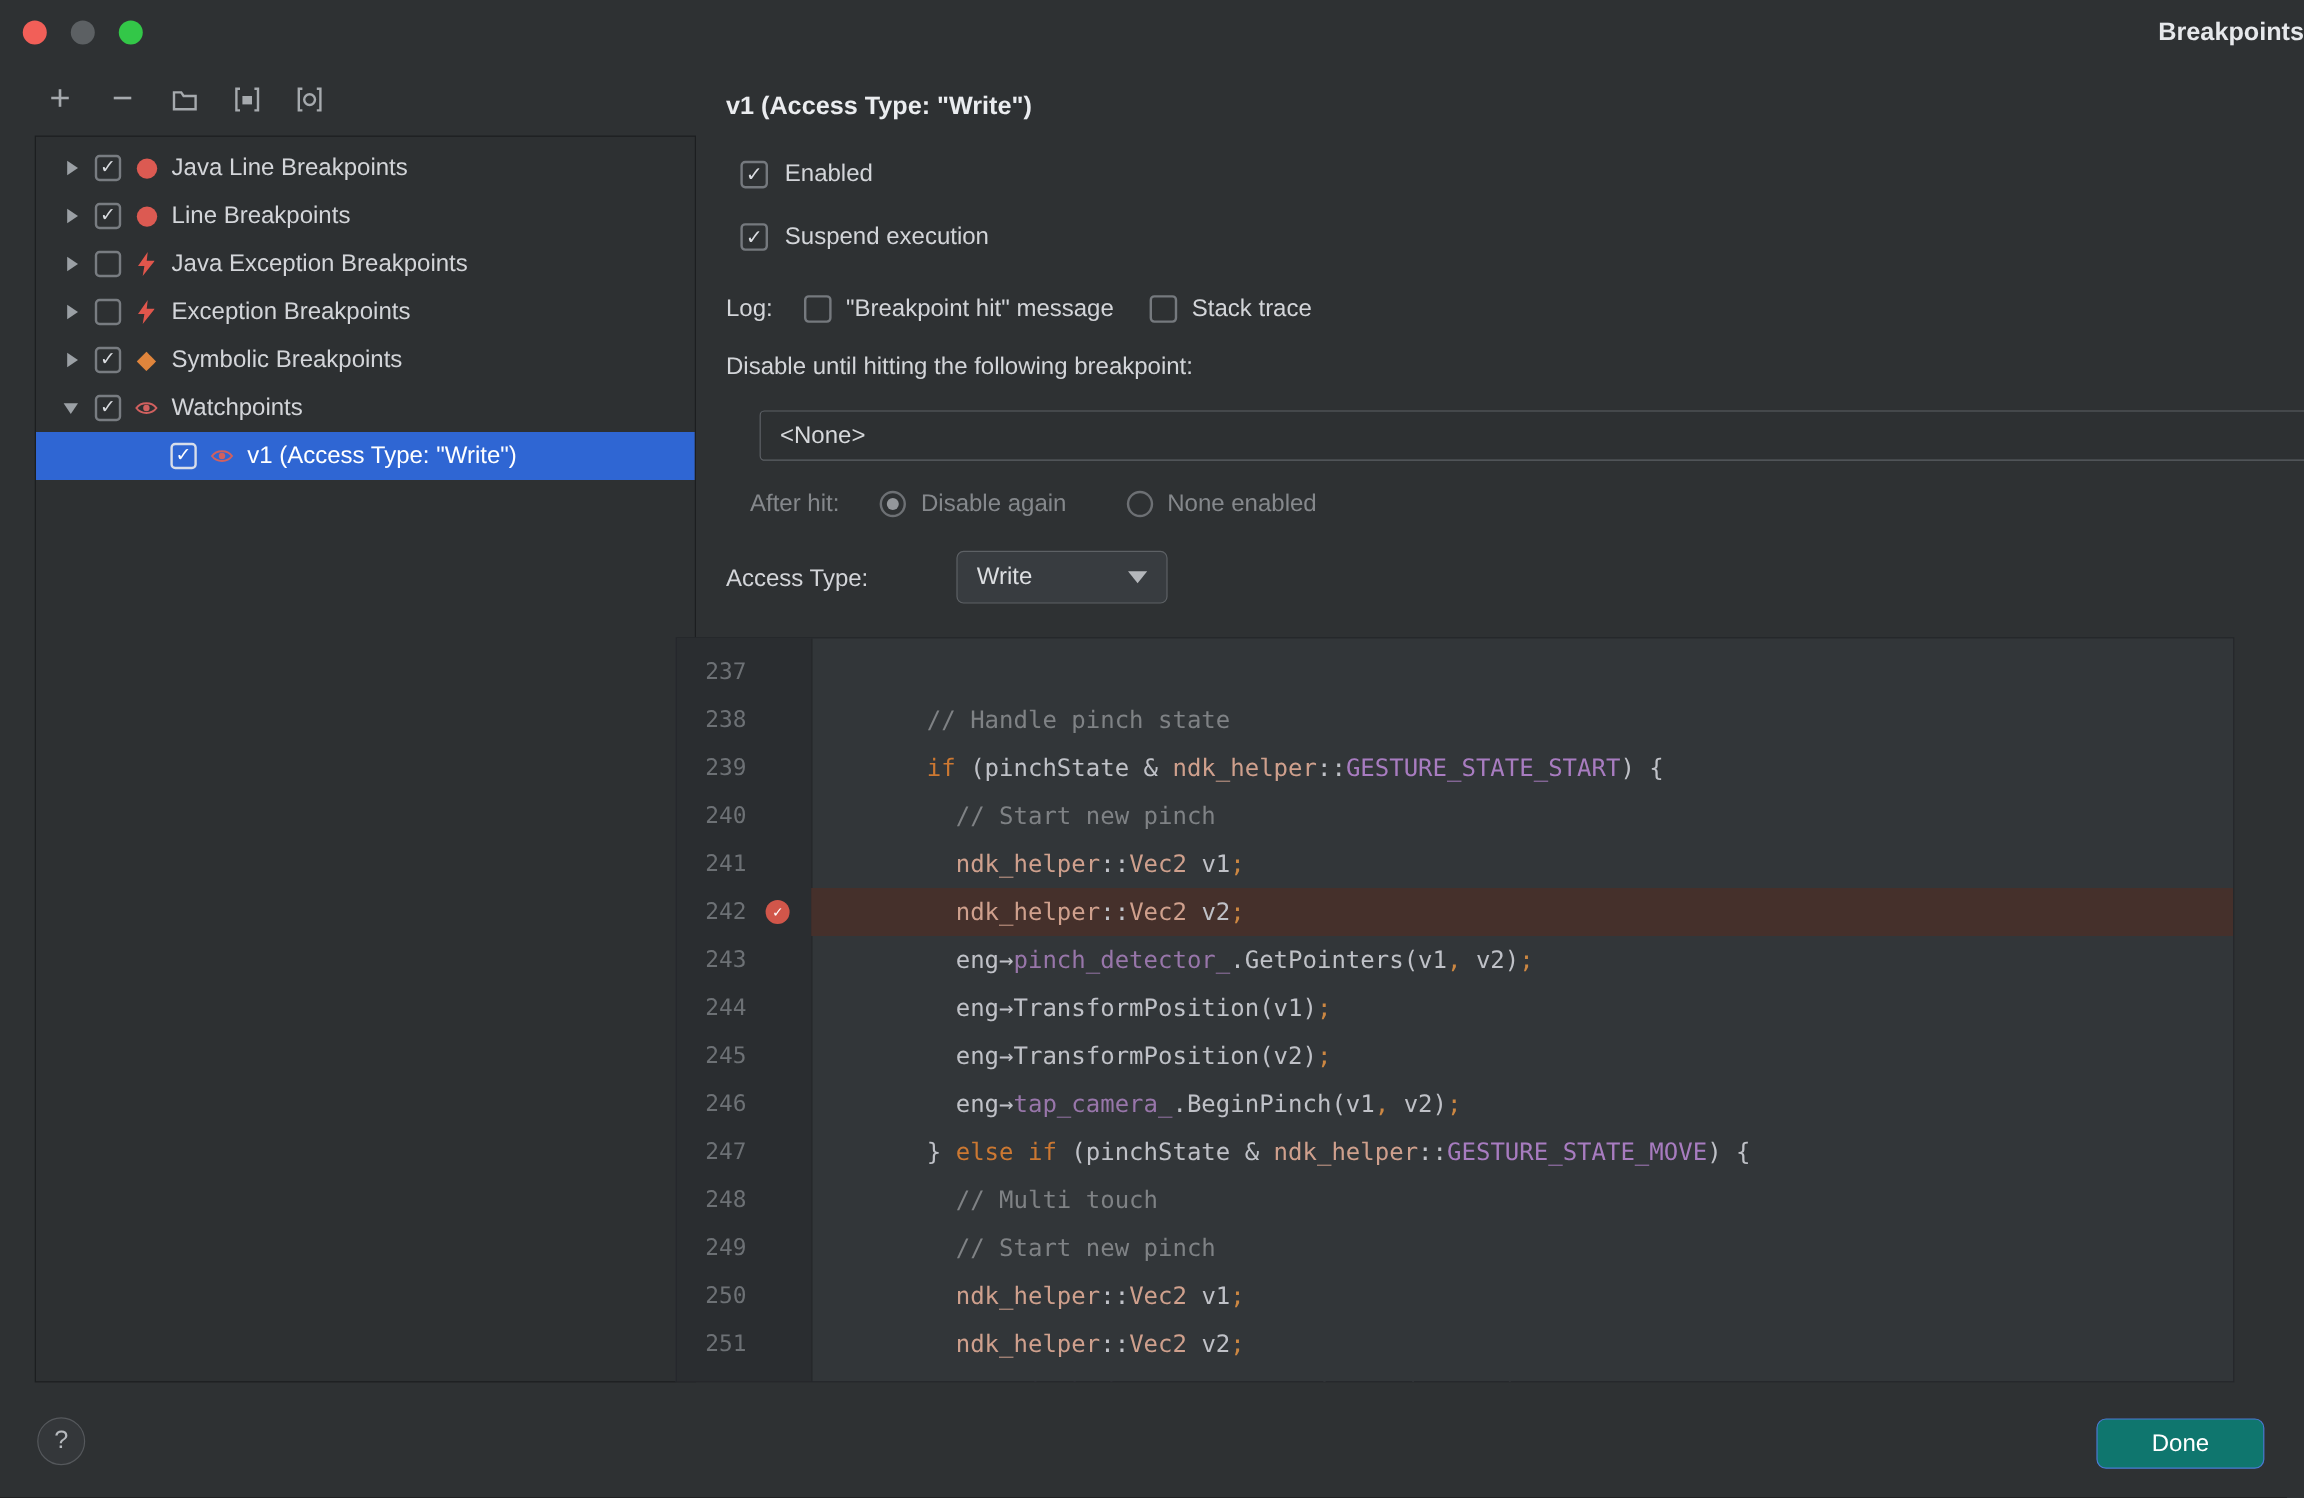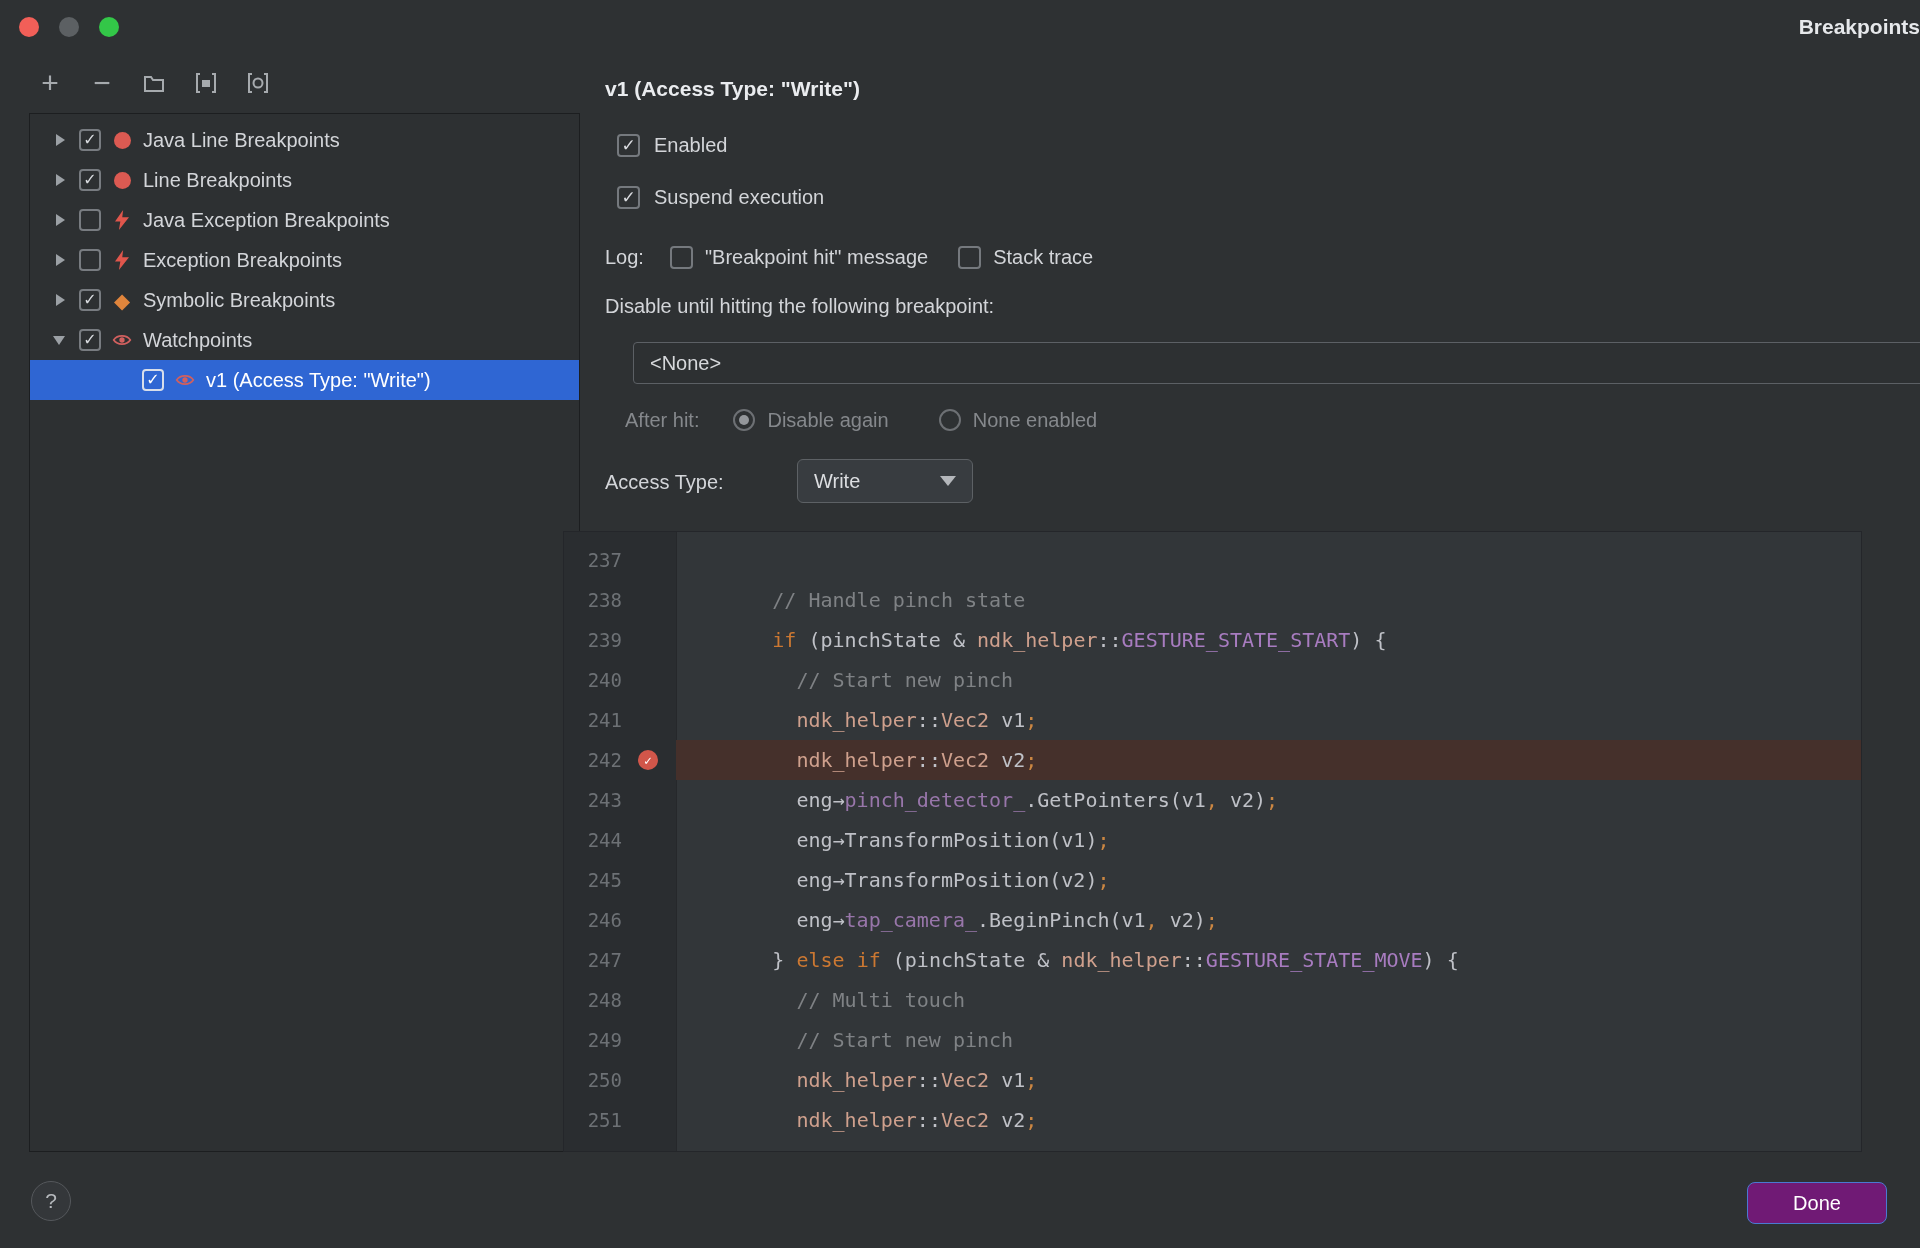--- a/index.html
+++ b/index.html
@@ -66,21 +66,21 @@
   .t-pl{color:#bfc1c7}
   .t-cm{color:#7f8285}
   .t-kw{color:#cc7832}
   .t-ty{color:#cfa08d}
   .t-fld{color:#9876aa}
   .t-con{color:#a87cc0;}
   .t-pu{color:#cc8742}
 
   
   .help{position:absolute;left:31px;top:1181px;width:40px;height:40px;border-radius:50%;background:#34373a;border:1px solid #55585c;color:#b6b9bd;font-size:21px;display:flex;align-items:center;justify-content:center}
-  .done{position:absolute;right:33px;top:1182px;width:140px;height:42px;background:#701a75;border-radius:8px;color:#ffffff;font-size:20px;display:flex;align-items:center;justify-content:center;border:1px solid #4a79d2}
+  .done{position:absolute;right:33px;top:1182px;width:140px;height:42px;background:#0f766e;border-radius:8px;color:#ffffff;font-size:20px;display:flex;align-items:center;justify-content:center;border:1px solid #4a79d2}
 </style>
 </head>
 <body>
 
 <div class="window">
 
   <div class="titlebar">
     <div class="lights">
       <span class="light l-red"></span>
       <span class="light l-gray"></span>

